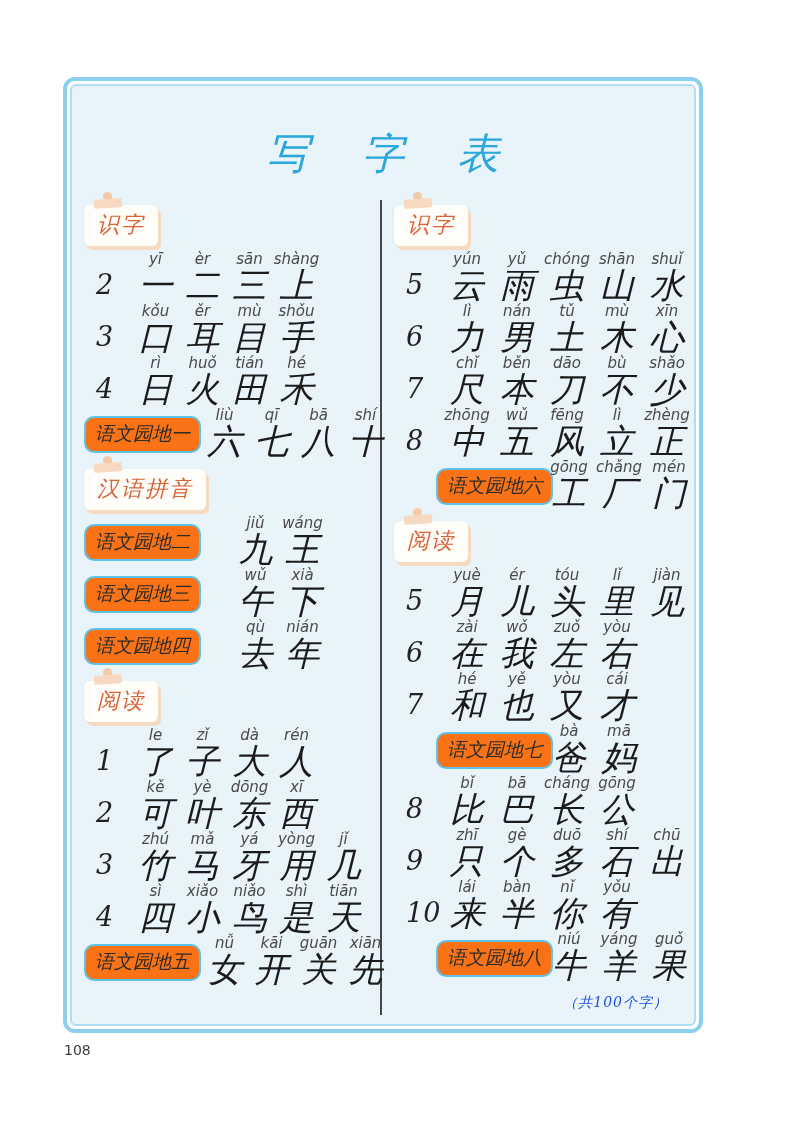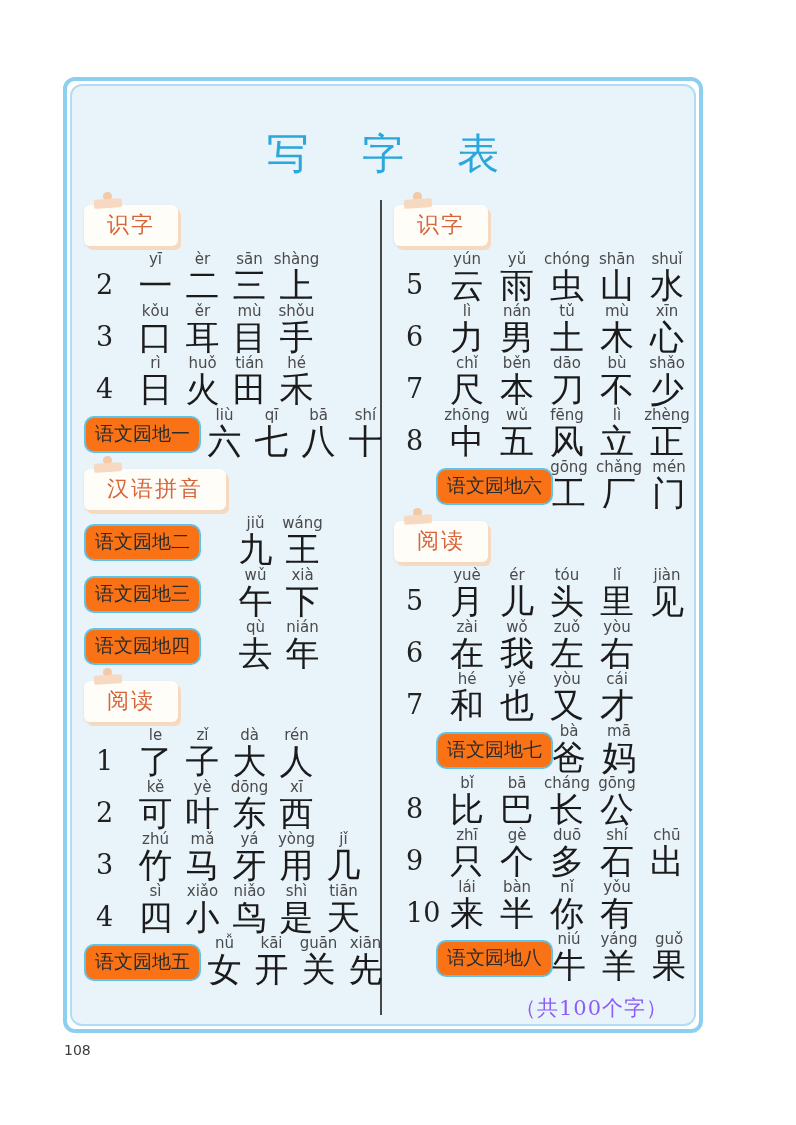--- a/index.html
+++ b/index.html
@@ -8,37 +8,37 @@
     font-family:"DejaVu Sans","Liberation Sans",sans-serif;
     -webkit-font-smoothing:antialiased;
   }
   .frame{
     position:absolute;left:63px;top:77px;width:640px;height:956px;
     box-sizing:border-box;border:4px solid #8ccfee;border-radius:12px;
     background:#ffffff;padding:3px;
   }
   .inner{
     width:100%;height:100%;box-sizing:border-box;
-    border:2px solid #b0ddf4;border-radius:12px;background:#e9f3fa;
-    position:relative;overflow:hidden;
+    border:2px solid #b0ddf4;border-radius:6px;background:#e9f3fa;
+    position:relative;overflow:hidden;font-style:italic;
   }
   .title{
     position:absolute;top:40px;left:0;width:100%;text-align:center;
     font-family:"DejaVu Serif","Liberation Serif",serif;
     font-size:42px;color:#2aa7db;letter-spacing:20px;text-indent:20px;
     font-weight:500;
   }
   .divider{position:absolute;left:308px;top:114px;width:2px;height:815px;background:#474747;}
   .col{position:absolute;top:108px;display:flex;flex-direction:column;}
   .col-0{left:12px;width:292px;}
   .col-1{left:322px;width:300px;}
   
   .tag-row{height:56px;display:flex;align-items:flex-end;padding-bottom:4px;box-sizing:border-box;}
   .sec-tag{
-    position:relative;background:#fffdf8;border-radius:6px;padding:5px 23px 6px;
+    position:relative;background:#fffdf8;border-radius:6px;padding:5px 13px 6px;
     box-shadow:3px 4px 0 rgba(246,216,190,0.95),0 1px 3px rgba(0,0,0,0.07);
   }
   .sec-label{
     font-family:"DejaVu Serif","Liberation Serif",serif;
     font-size:22px;color:#d8643a;letter-spacing:2px;
   }
   .pin{position:absolute;top:-12px;left:10px;width:28px;height:15px;}
   .pin::before{content:"";position:absolute;top:-1px;left:9px;width:9px;height:9px;border-radius:50%;background:#f3c9a6;}
   .pin::after{content:"";position:absolute;top:6px;left:0;width:28px;height:9px;background:#f7d9c2;border-radius:2px;transform:rotate(-4deg);}
   
@@ -62,21 +62,21 @@
     height:18px;line-height:18px;font-size:15px;color:#4a4a4a;white-space:nowrap;
     font-family:"DejaVu Sans","Liberation Sans",sans-serif;
   }
   .zi{
     height:34px;line-height:34px;font-size:34px;color:#1b1b1b;
     font-family:"DejaVu Serif","Liberation Serif",serif;
   }
   .note{
     position:absolute;right:26px;top:908px;
     font-family:"DejaVu Serif","Liberation Serif",serif;
-    font-size:21px;color:#8b5cf6;letter-spacing:1px;
+    font-size:14px;color:#1d4ed8;letter-spacing:1px;
   }
   .page-num{
     position:absolute;left:64px;top:1042px;font-size:14px;color:#3c3c3c;
     font-family:"DejaVu Sans","Liberation Sans",sans-serif;
   }
 </style>
 </head>
 <body>
 
 <div class="frame">

